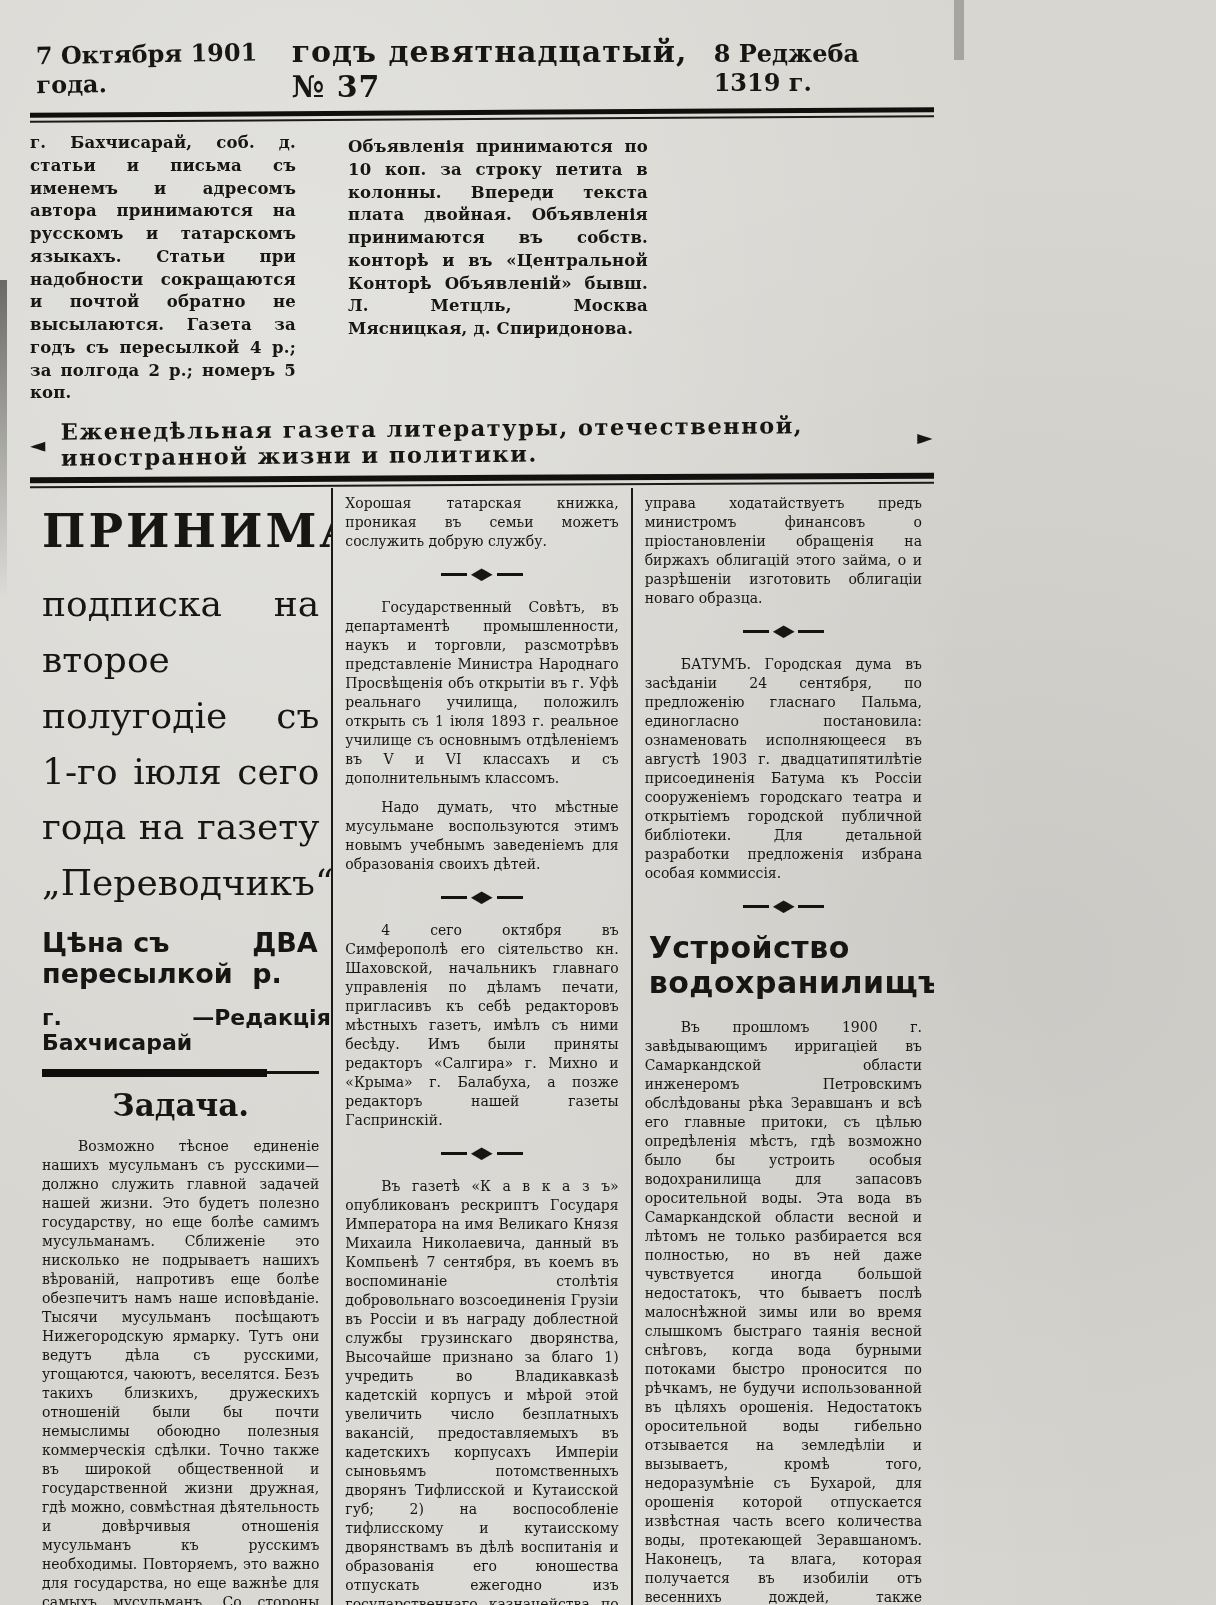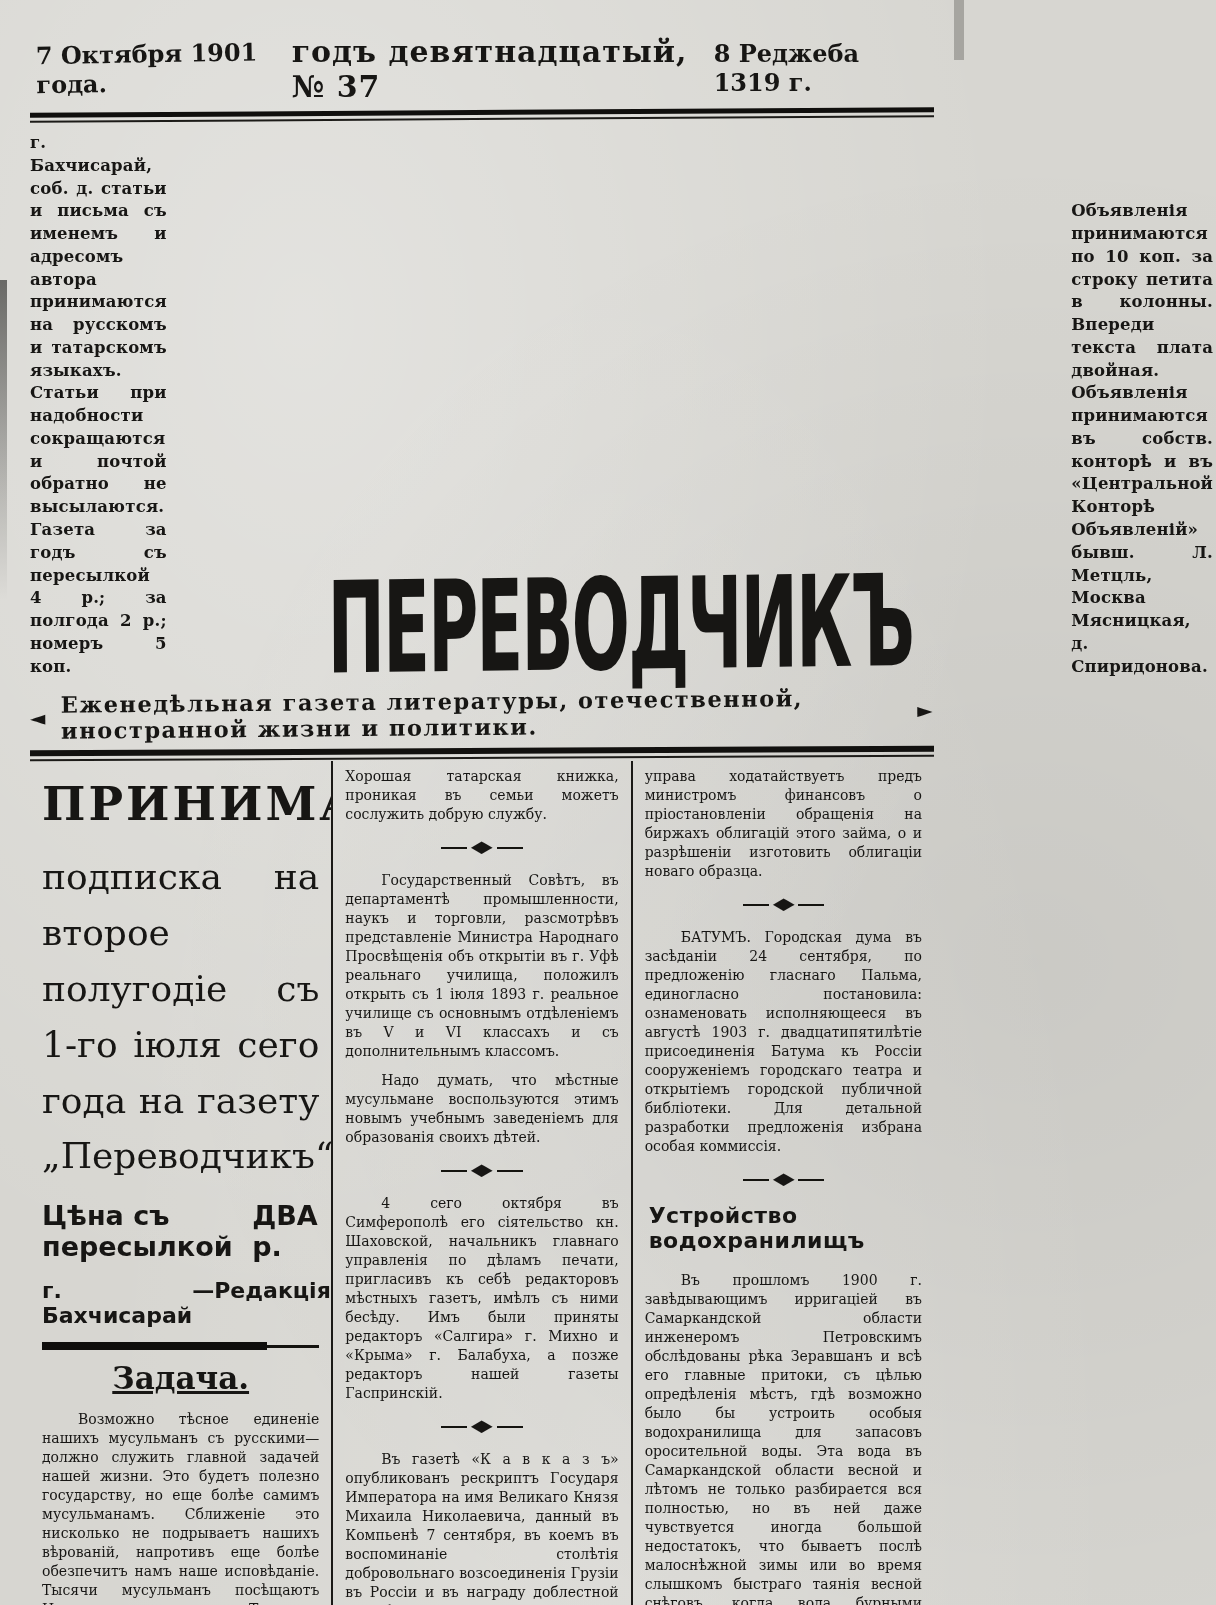--- a/index.html
+++ b/index.html
@@ -14,21 +14,21 @@
   }
   .page{position:relative;width:964px;height:1605px;box-sizing:border-box;padding:34px 30px 0 30px;}
   
   .dateline{display:flex;align-items:baseline;justify-content:space-between;padding:0 6px;}
   .dateline .dl-left{font-size:24px;font-weight:700;transform:rotate(-1deg);}
   .dateline .dl-center{font-size:30px;font-weight:700;letter-spacing:1px;}
   .dateline .dl-right{font-size:24px;font-weight:700;}
   .rule-a{height:5px;background:#100f0d;margin-top:6px;transform:rotate(-.35deg);}
   .rule-b{height:2px;background:#1c1b18;margin-top:3px;transform:rotate(-.35deg);}
   
-  .masthead{display:flex;align-items:flex-end;margin-top:6px;}
+  .masthead{display:flex;align-items:flex-start;margin-top:6px;}
   .notice{font-size:16.5px;font-weight:700;line-height:1.38;text-align:justify;letter-spacing:.2px;}
   .notice.left{width:266px;padding-top:6px;}
   .notice.right{width:300px;padding-top:10px;}
   .ink-bar{width:17px;background:#0d0c0a;border-radius:2px;}
   .ink-bar.left{margin:40px 6px 6px 4px;}
   .ink-bar.right{margin:8px 6px 4px 2px;}
   .title-wrap{flex:1;display:flex;align-items:center;justify-content:center;overflow:visible;}
   .masthead-title{
     font-family:"DejaVu Sans", sans-serif;font-weight:700;font-size:104px;line-height:1;
     white-space:nowrap;letter-spacing:-3px;transform:scale(.66,1.22) rotate(-.4deg);transform-origin:50% 55%;
@@ -48,22 +48,22 @@
   
   .announce-title{font-size:46px;font-weight:700;text-align:center;letter-spacing:3px;margin:10px 0 18px 0;}
   .announce-body{font-size:36px;line-height:1.55;text-align:justify;margin:0 0 16px 0;}
   .price-line{display:flex;justify-content:center;align-items:baseline;
     font-family:"DejaVu Sans", sans-serif;font-weight:700;font-size:27px;margin:14px 0 16px 0;}
   .place-line{display:flex;justify-content:space-between;align-items:baseline;
     font-family:"DejaVu Sans", sans-serif;font-weight:700;font-size:22px;margin:0 12px 14px 0;}
   .section-rule{display:flex;align-items:center;margin:4px 0 10px 0;}
   .section-rule .fat{width:225px;height:8px;background:#0f0e0c;}
   .section-rule .thin{flex:1;height:3px;background:#14130f;}
-  .article-head{font-size:31px;font-weight:700;text-align:center;margin:8px 0 14px 0;text-decoration:underline;}
-  .article-head-sans{font-family:"DejaVu Sans", sans-serif;font-size:22px;font-weight:700;text-align:left;
+  .article-head{font-size:31px;font-weight:700;text-align:center;margin:8px 0 14px 0;}
+  .article-head-sans{font-family:"DejaVu Sans", sans-serif;font-size:30px;font-weight:700;text-align:left;
     letter-spacing:.5px;margin:16px 0 18px 4px;}
   
   .divider{display:flex;align-items:center;justify-content:center;gap:9px;margin:16px 0 16px 0;}
   .divider .dash{width:26px;height:2.5px;background:#14130f;}
   .divider .diamond{font-size:15px;line-height:1;transform:scale(1.9,1.1);}
   
   .edge-smudge{position:absolute;left:0;top:280px;width:7px;height:320px;
     background:linear-gradient(to bottom, rgba(10,10,8,.55), rgba(10,10,8,.15) 70%, transparent);}
   .corner-mark{position:absolute;right:0;top:0;width:10px;height:60px;background:rgba(20,18,15,.25);}
 </style>
@@ -78,23 +78,20 @@
     <span class="dl-left">7 Октября 1901 года.</span>
     <span class="dl-center">годъ девятнадцатый, № 37</span>
     <span class="dl-right">8 Реджеба 1319 г.</span>
   </header>
   <div class="rule-a"></div>
   <div class="rule-b"></div>
 
   <section class="masthead">
     <div class="notice left">г. Бахчисарай, соб. д. статьи и письма съ именемъ и адресомъ автора принимаются на русскомъ и татарскомъ языкахъ. Статьи при надобности сокращаются и почтой обратно не высылаются. Газета за годъ съ пересылкой 4 р.; за полгода 2 р.; номеръ 5 коп.</div>
     <div class="ink-bar left"></div>
-    <div class="title-wrap">
-      <div class="masthead-title">ПЕРЕВОДЧИКЪ</div>
-    </div>
     <div class="ink-bar right"></div>
     <div class="notice right">Объявленія принимаются по 10 коп. за строку петита в колонны. Впереди текста плата двойная. Объявленія принимаются въ собств. конторѣ и въ «Центральной Конторѣ Объявленій» бывш. Л. Метцль, Москва Мясницкая, д. Спиридонова.</div>
   </section>
 
   <div class="subtitle">
     <span class="arrow">◄</span>
     <span>Еженедѣльная газета литературы, отечественной, иностранной жизни и политики.</span>
     <span class="arrow">►</span>
   </div>
   <div class="rule-c"></div>

